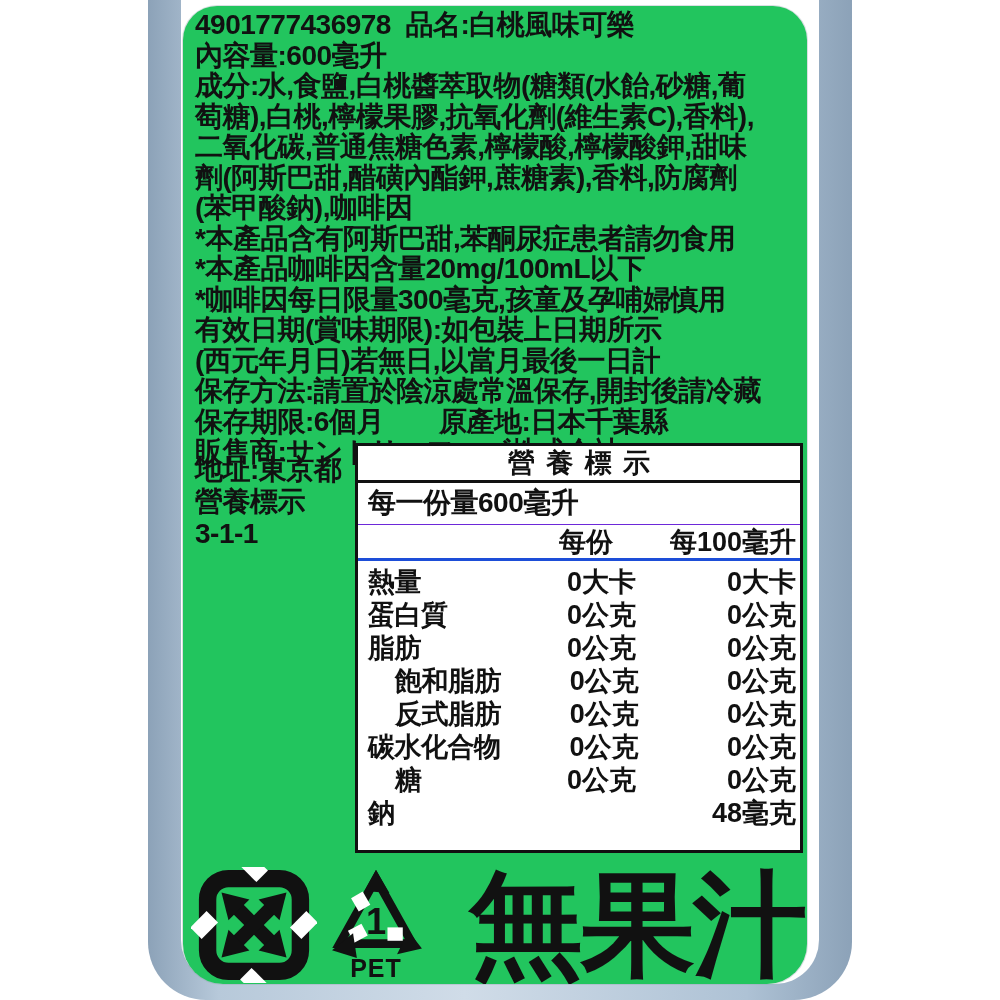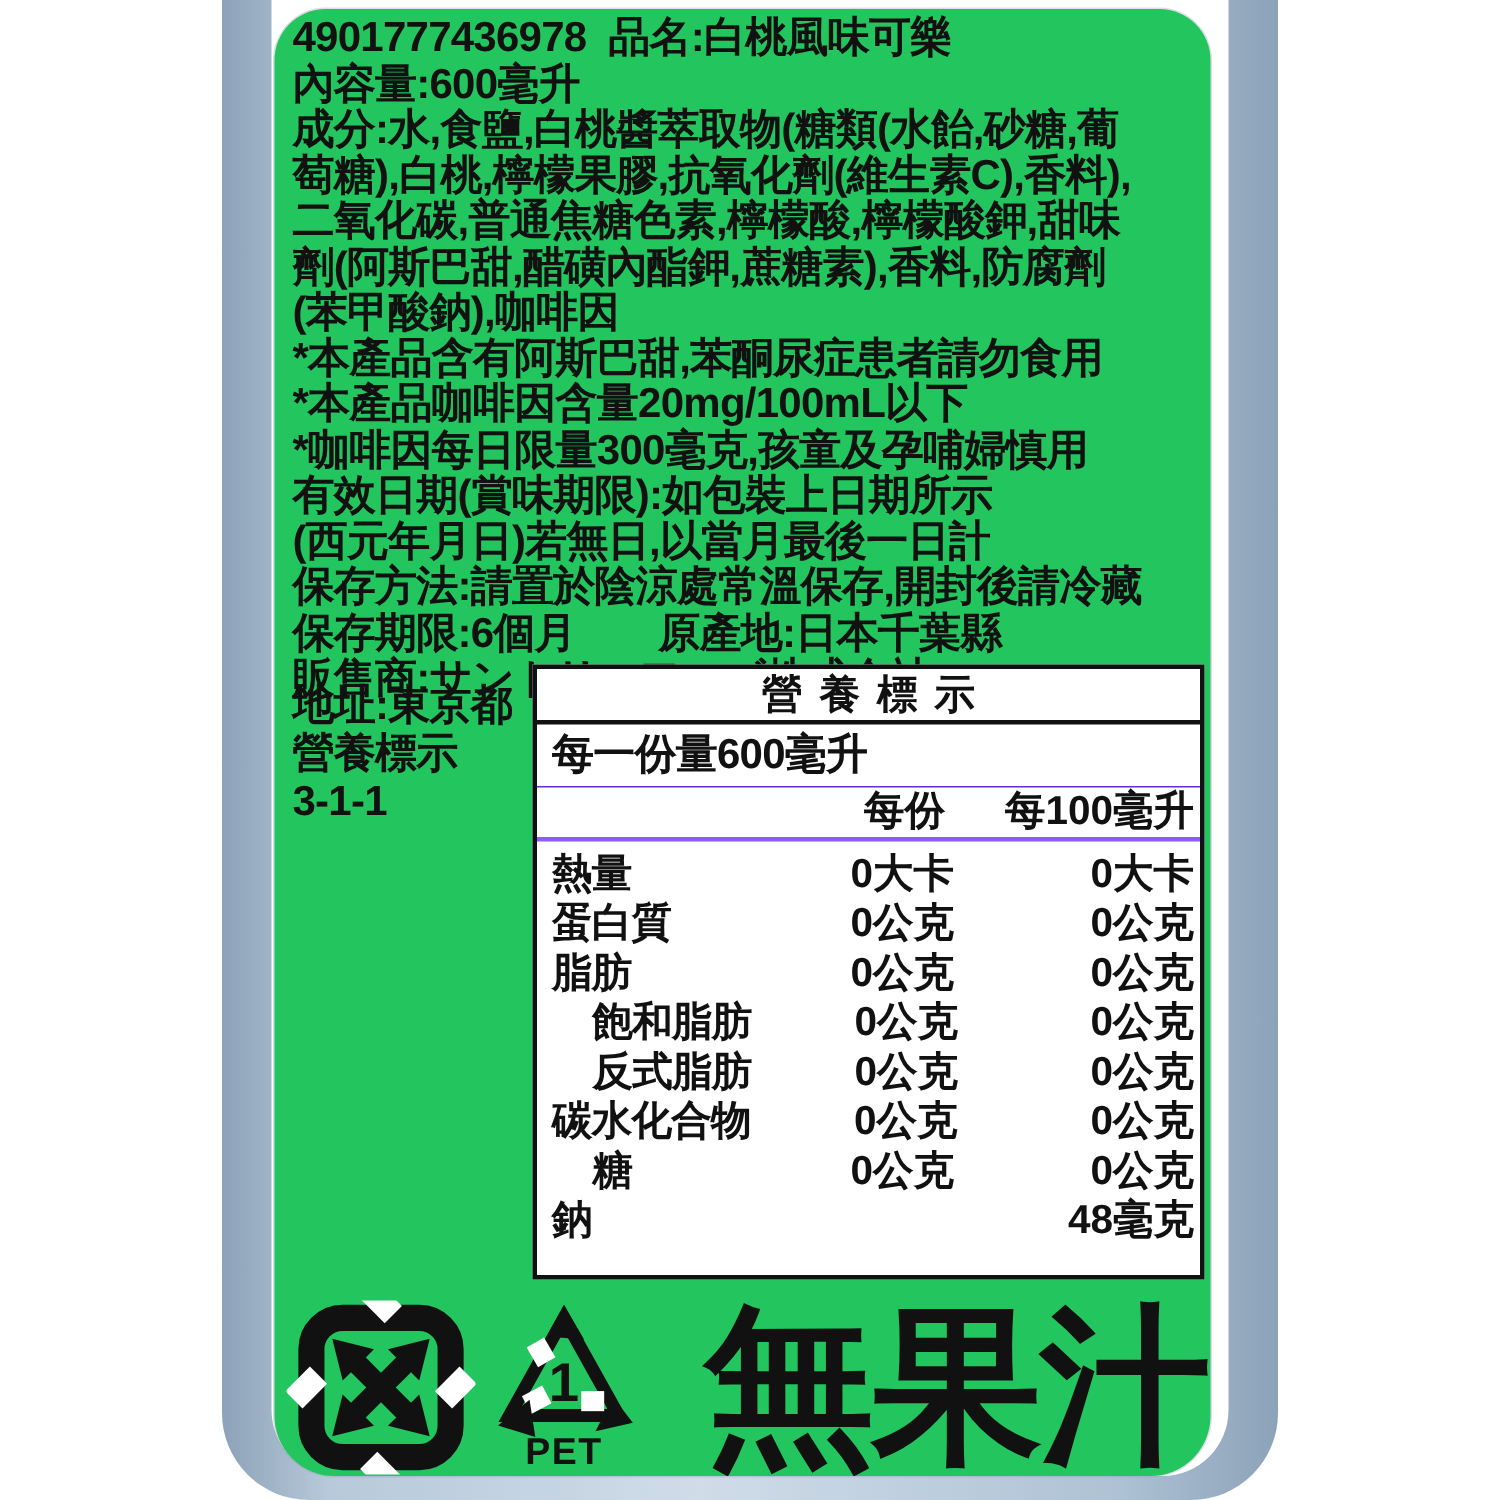--- a/index.html
+++ b/index.html
@@ -36,22 +36,22 @@
     position:absolute;left:172px;top:437px;width:448px;
     border:3px solid #111;box-sizing:border-box;background:#fff;
   }
   .nt-title{
     height:34px;line-height:34px;text-align:center;font-size:27px;
     letter-spacing:0.42em;text-indent:0.42em;border-bottom:3px solid #111;
   }
   .nt-serving{border-bottom:1px solid #6d28d9;padding:4px 10px 6px 10px;}
   .nt-serving .tl{line-height:31px;letter-spacing:-0.5px;}
   .nt-cols{
-    display:flex;justify-content:flex-end;align-items:flex-end;
-    height:33px;border-bottom:3px solid #8b5cf6;font-size:27px;
+    display:flex;justify-content:flex-end;align-items:center;
+    height:33px;border-bottom:3px solid #1d4ed8;font-size:27px;gap:17px;
   }
   .nt-cols .c2,.nt-cols .c3{text-align:right;white-space:nowrap;}
   .nt-cols .c2{width:140px;}
   .nt-cols .c3{width:166px;padding-right:4px;}
   .nt-body{padding:5px 4px 20px 10px;}
   .nrow{display:flex;align-items:baseline;font-size:27px;line-height:33px;}
   .nrow .nname{flex:1;white-space:nowrap;letter-spacing:-0.5px;}
   .nrow.indent .nname{padding-left:27px;}
   .nrow .nv1{width:140px;text-align:right;white-space:nowrap;}
   .nrow .nv2{width:160px;text-align:right;white-space:nowrap;}

